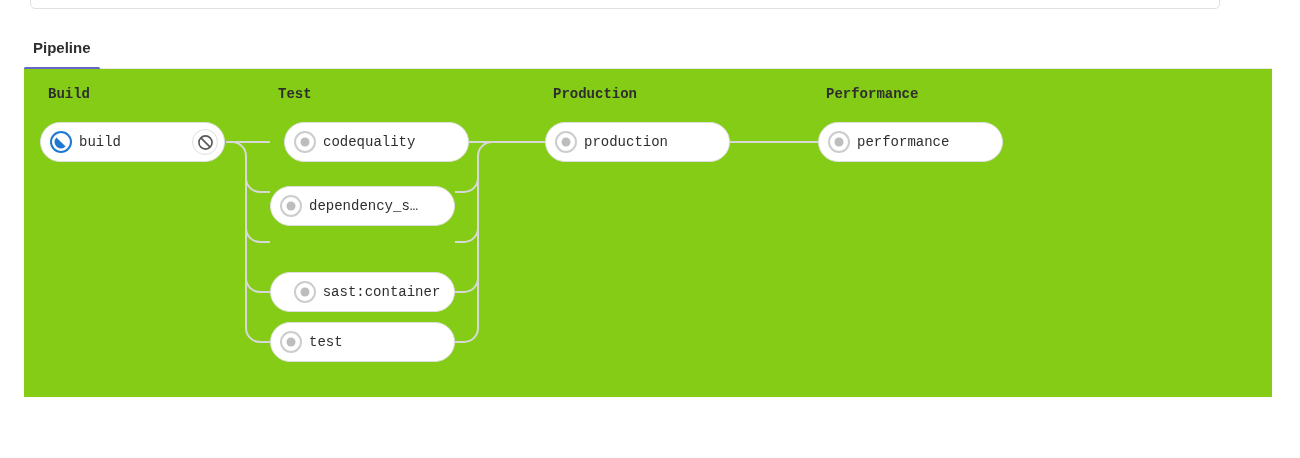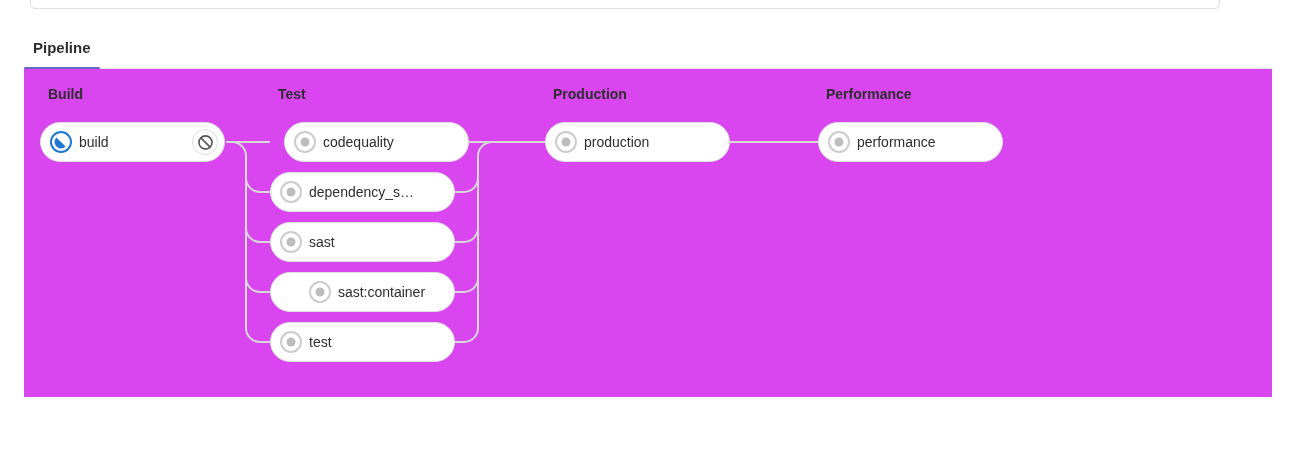--- a/index.html
+++ b/index.html
@@ -19,21 +19,21 @@
          padding:0 9px; margin-right:6px; font-size:15px; color:#707070;
          cursor:pointer; }
   .tab.active { color:#2e2e2e; font-weight:bold; }
   .tab.active::after { content:""; position:absolute; left:0; right:0; bottom:-2px;
                        height:3px; background:var(--accent,#6666c4); border-radius:2px; }
   .badge { background:#ededed; color:#555; font-size:13px; line-height:1;
            padding:4px 9px; border-radius:10px; font-weight:normal; }
 
   
   .graph { position:absolute; left:24px; top:69px; width:1248px; height:328px;
-           background:#d946ef; }
+           background:#84cc16;font-family:Liberation Mono, monospace; }
   .graph svg.links { position:absolute; left:0; top:0; }
 
   .stage-header { position:absolute; top:17px; font-size:14px; font-weight:bold;
                   color:#2e2e2e; white-space:nowrap; }
 
   .job-pill { position:absolute; width:185px; height:40px; background:#fff;
               border:1px solid #dfdfdf; border-radius:20px;
               display:flex; align-items:center; padding-left:9px; cursor:pointer; }
   .job-pill .status-icon { flex:0 0 22px; width:22px; height:22px; display:block; }
   .job-pill .job-label { margin-left:7px; font-size:14px; color:#2e2e2e;
@@ -86,33 +86,26 @@
         </button>
       </div>
       <div class="stage-header" style="left: 254px;">Test</div>
       <div class="job-pill" style="left: 260px; top: 53px;">
         <svg class="status-icon" viewBox="0 0 22 22">
     <circle cx="11" cy="11" r="10" fill="none" stroke="#cdcdcd" stroke-width="2"></circle>
     <circle cx="11" cy="11" r="4.5" fill="#bdbdbd"></circle>
         </svg>
         <span class="job-label">codequality</span>
       </div>
-      <div class="job-pill" style="left: 246px; top: 103px; text-align: right;">
+      <div class="job-pill" style="left: 246px; top: 117px; text-align: right;">
         <svg class="status-icon" viewBox="0 0 22 22">
     <circle cx="11" cy="11" r="10" fill="none" stroke="#cdcdcd" stroke-width="2"></circle>
     <circle cx="11" cy="11" r="4.5" fill="#bdbdbd"></circle>
         </svg>
         <span class="job-label">dependency_s…</span>
-      </div>
-      <div class="job-pill" style="left: 246px; top: 153px;">
-        <svg class="status-icon" viewBox="0 0 22 22">
-    <circle cx="11" cy="11" r="10" fill="none" stroke="#cdcdcd" stroke-width="2"></circle>
-    <circle cx="11" cy="11" r="4.5" fill="#bdbdbd"></circle>
-        </svg>
-        <span class="job-label">sast</span>
       </div>
       <div class="job-pill" style="left: 246px; top: 203px; justify-content: center;">
         <svg class="status-icon" viewBox="0 0 22 22">
     <circle cx="11" cy="11" r="10" fill="none" stroke="#cdcdcd" stroke-width="2"></circle>
     <circle cx="11" cy="11" r="4.5" fill="#bdbdbd"></circle>
         </svg>
         <span class="job-label">sast:container</span>
       </div>
       <div class="job-pill" style="left: 246px; top: 253px;">
         <svg class="status-icon" viewBox="0 0 22 22">

